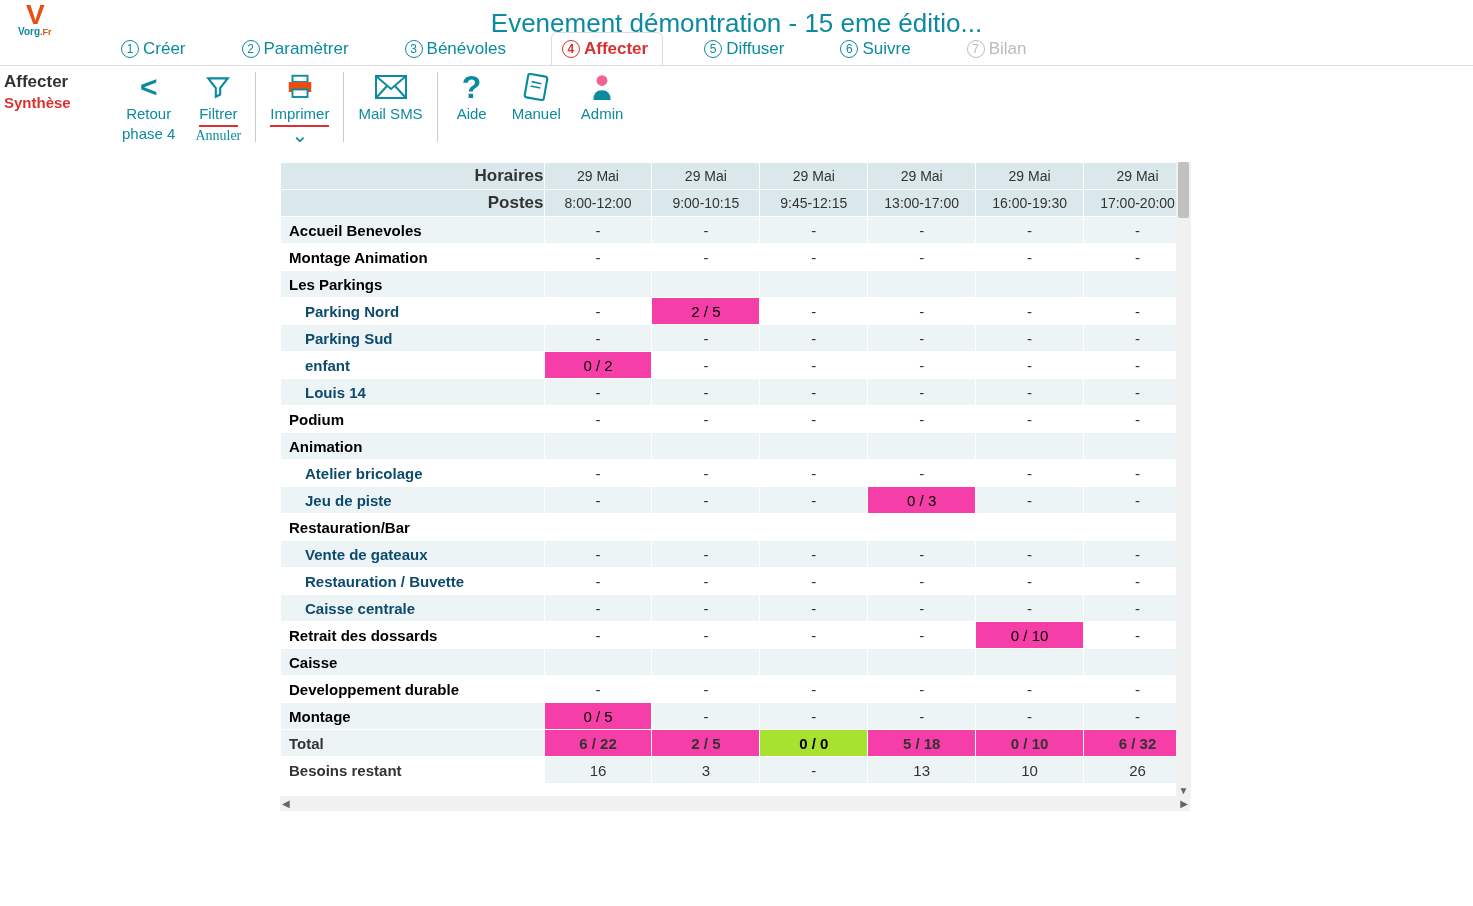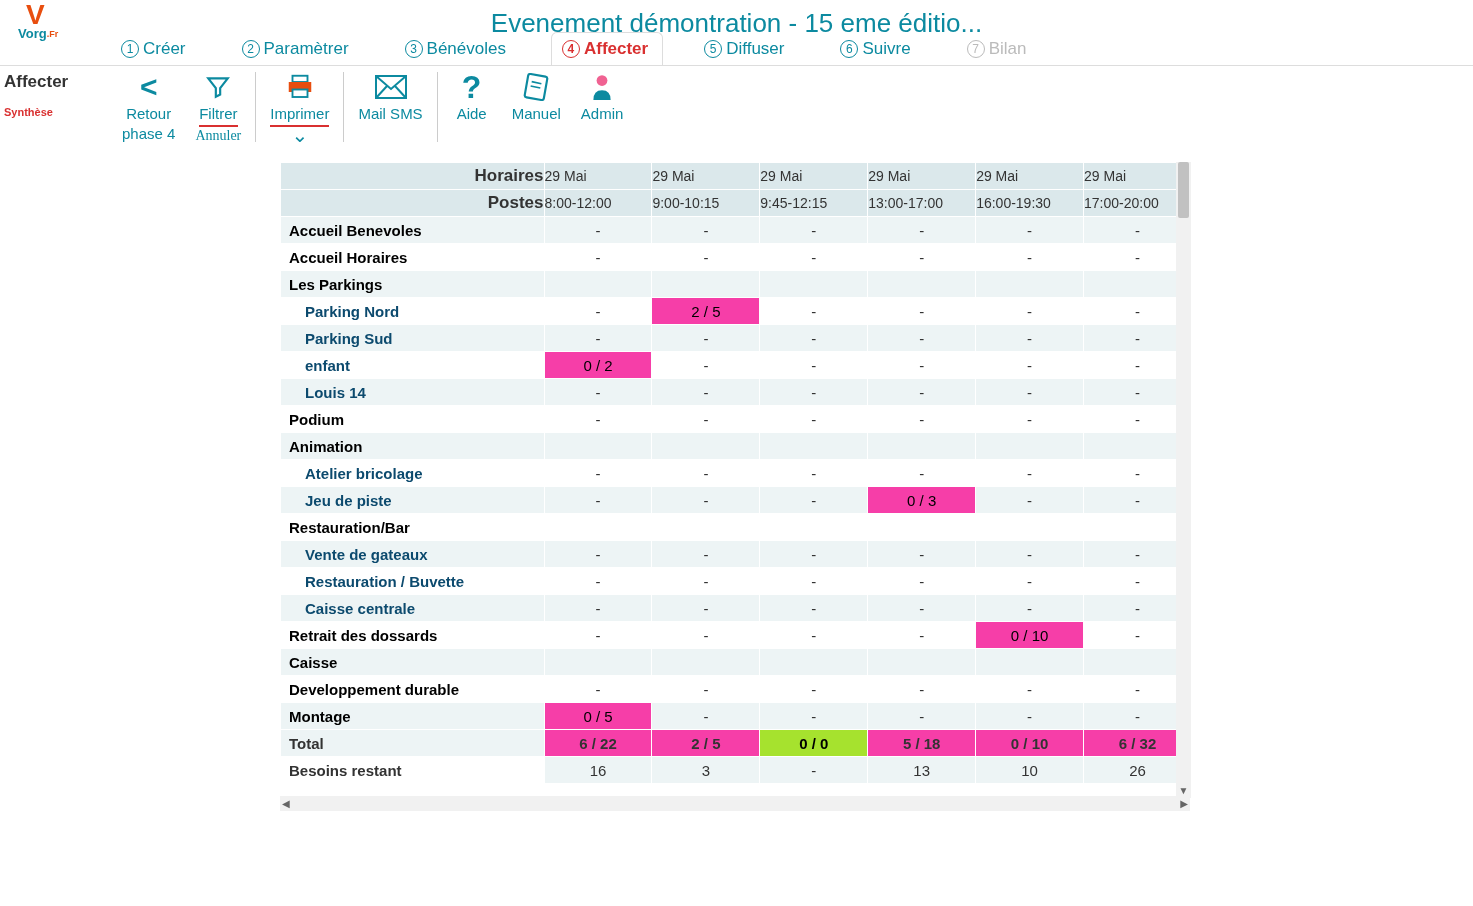--- a/index.html
+++ b/index.html
@@ -3,52 +3,52 @@
 <meta charset="utf-8">
 <style>
 * { box-sizing: border-box; margin: 0; padding: 0; }
 body { font-family: Arial, Helvetica, sans-serif; font-size: 14px; background: #fff; color: #333; }
 .app { width: 1473px; height: 906px; position: relative; overflow: hidden; }
 
 
 .header { height: 65px; position: relative; }
 .logo { position: absolute; left: 18px; top: 4px; width: 38px; height: 48px; }
 .logo .v { font-size: 28px; font-weight: bold; color: #e84e0f; line-height: 0.8; margin-left: 8px; }
-.logo .orgtext { font-size: 13px; color:#0c8aa0; font-weight:bold; }
+.logo .orgtext { font-size: 10px; color:#0c8aa0; font-weight:bold; }
 .title { text-align: center; font-size: 26px; color: #0c8aa0; padding-top: 8px; font-weight: 400; }
 .tabs { position: absolute; bottom: 0; left: 110px; display: flex; gap: 30px; }
 .tab { display: flex; align-items: center; gap: 4px; padding: 6px 14px 6px 10px; font-size: 17px; color: #0c8aa0; border: 1px solid transparent; border-bottom: none; border-radius: 6px 6px 0 0; cursor: pointer; }
 .tab.active { color: #d93030; font-weight: bold; border-color: #ddd; background: #fff; }
 .tab.disabled { color: #bbb; }
 .tab .num { display:inline-flex; width:18px; height:18px; border:1.5px solid currentColor; border-radius:50%; align-items:center; justify-content:center; font-size:12px; }
 
 
 .under-tabs { border-top: 1px solid #ddd; }
 
 
 .side-labels { position: absolute; left: 4px; top: 72px; width: 100px; }
 .side-labels .lbl1 { font-weight: bold; font-size: 17px; color: #333; }
-.side-labels .lbl2 { font-weight: bold; font-size: 11px; color: #d93030; margin-top: 14px; }
+.side-labels .lbl2 { font-weight: bold; font-size: 15px; color: #d93030; margin-top: 2px; }
 
 
 .toolbar { margin-left: 112px; display: flex; align-items: flex-start; padding: 4px 0 8px 0; gap: 0; }
 .tool { display: flex; flex-direction: column; align-items: center; justify-content: flex-start; padding: 0 10px; color: #0c8aa0; font-size: 15px; cursor: pointer; min-width: 60px; }
 .tool .icon { height: 34px; display:flex; align-items:center; justify-content:center; font-size: 26px; }
 .tool .lbl { text-align: center; line-height: 1.3; }
 .tool .sub { font-size: 14px; font-family: Liberation Serif, serif; }
 .sep { width: 1px; background: #ccc; height: 70px; margin: 2px 4px; }
 .filtrer-underline { border-bottom: 2px solid #d93030; padding-bottom:1px; display:inline-block; }
 .imprimer-underline { border-bottom: 2px solid #d93030; padding-bottom:1px; display:inline-block; }
 
 
 .content-wrap { position: absolute; left: 280px; top: 162px; width: 912px; height: 636px; overflow: hidden; }
 table { border-collapse: collapse; width: 100%; table-layout: fixed; }
 td, th { border: 1px solid #fff; padding: 0; height: 27px; font-size: 15px; }
 .hdr { background: #dbe8eb; font-weight: bold; text-align: right; padding-left: 8px; font-size: 17px; }
-.hdr-slot { background: #dbe8eb; font-size: 14px; font-weight: normal; color:#333; }
+.hdr-slot { background: #dbe8eb; text-align: center; font-size: 14px; font-weight: normal; color:#333; }
 .row-link { color: #000000; font-weight: bold; padding-left: 8px; cursor: pointer; }
 .row-sub { color: #0c4a6e; font-weight: bold; padding-left: 24px; cursor: pointer; }
 .row-group { color: #000; font-weight: bold; padding-left: 8px; }
 .cell { text-align: center; }
 .even { background: #edf4f5; }
 .pink { background: #f63ea8; color: #000; }
 .lime { background: #a6e22e; color: #000; }
 .total-row td.cell { background: #f63ea8; font-weight: bold; }
 .total-row td.cell.lime { background: #a6e22e; }
 .total-row .lblcell { font-weight: bold; background: #edf4f5; padding-left:8px; }
@@ -212,21 +212,21 @@
           <tr>
             <td class="row-link even">Accueil Benevoles</td>
             <td class="cell even">-</td>
             <td class="cell even">-</td>
             <td class="cell even">-</td>
             <td class="cell even">-</td>
             <td class="cell even">-</td>
             <td class="cell even">-</td>
           </tr>
           <tr>
-            <td class="row-link">Accueil Horaires</td>
+            <td class="row-link">Montage Animation</td>
             <td class="cell">-</td>
             <td class="cell">-</td>
             <td class="cell">-</td>
             <td class="cell">-</td>
             <td class="cell">-</td>
             <td class="cell">-</td>
           </tr>
           <tr>
             <td class="row-group even">Les Parkings</td>
             <td class="cell even"></td>

